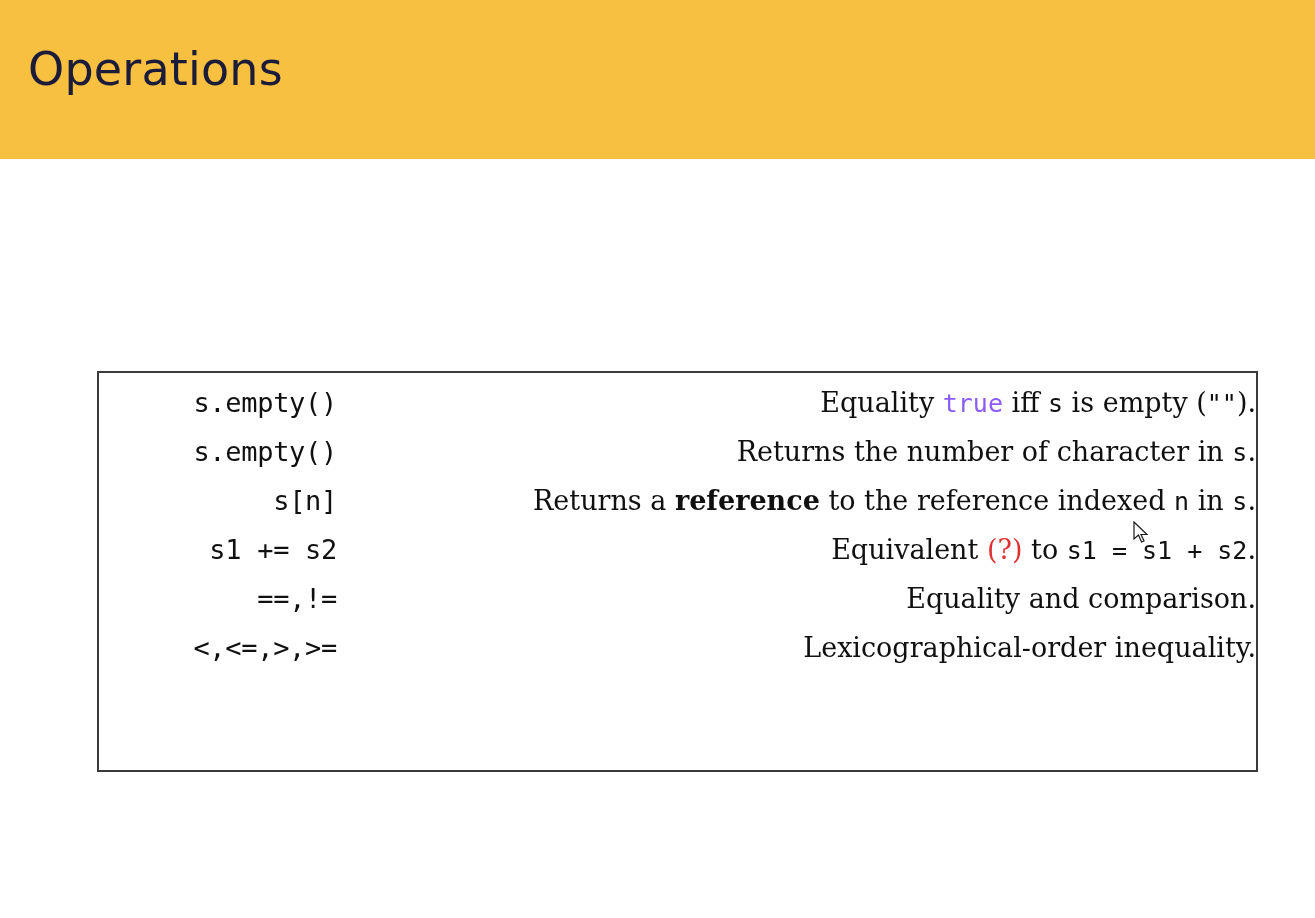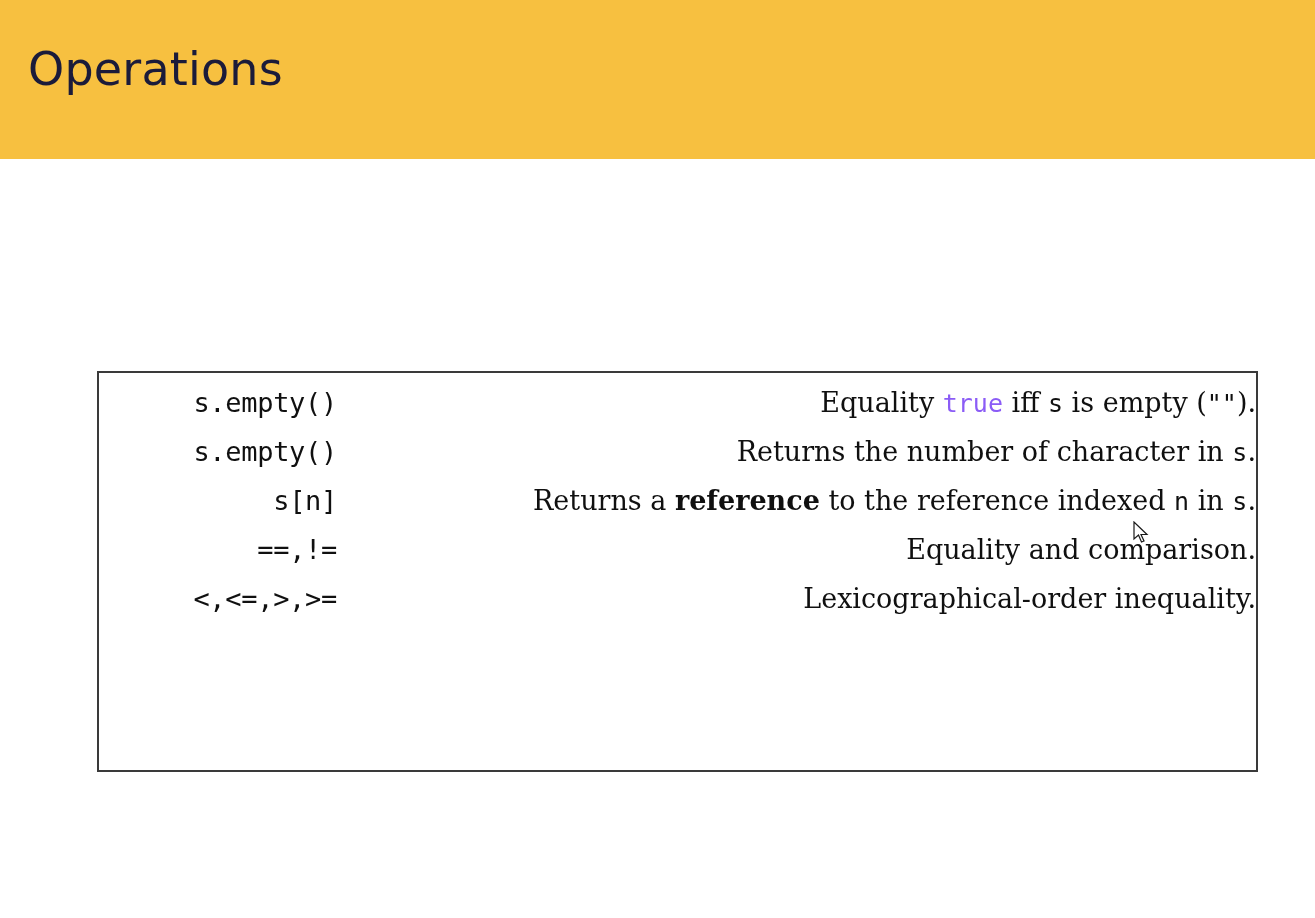--- a/index.html
+++ b/index.html
@@ -132,20 +132,24 @@
           </tr>
           <tr>
             <td class="op-col">s.empty()</td>
             <td class="desc-col"><span>Returns the number of character in </span><span class="mono">s</span><span>.</span></td>
           </tr>
           <tr>
             <td class="op-col">s[n]</td>
             <td class="desc-col"><span>Returns a </span><span class="bold">reference</span><span> to the reference indexed </span><span class="mono">n</span><span> in </span><span class="mono">s</span><span>.</span></td>
           </tr>
           <tr>
+            <td class="op-col">s1 += s2</td>
+            <td class="desc-col"><span>Equivalent </span><span class="qmark">(?)</span><span> to </span><span class="mono">s1 = s1 + s2</span><span>.</span></td>
+          </tr>
+          <tr>
             <td class="op-col">==,!=</td>
             <td class="desc-col"><span>Equality and comparison.</span></td>
           </tr>
           <tr>
             <td class="op-col">&lt;,&lt;=,&gt;,&gt;=</td>
             <td class="desc-col"><span>Lexicographical-order inequality.</span></td>
           </tr>
         </tbody>
     </table>
   </div>

